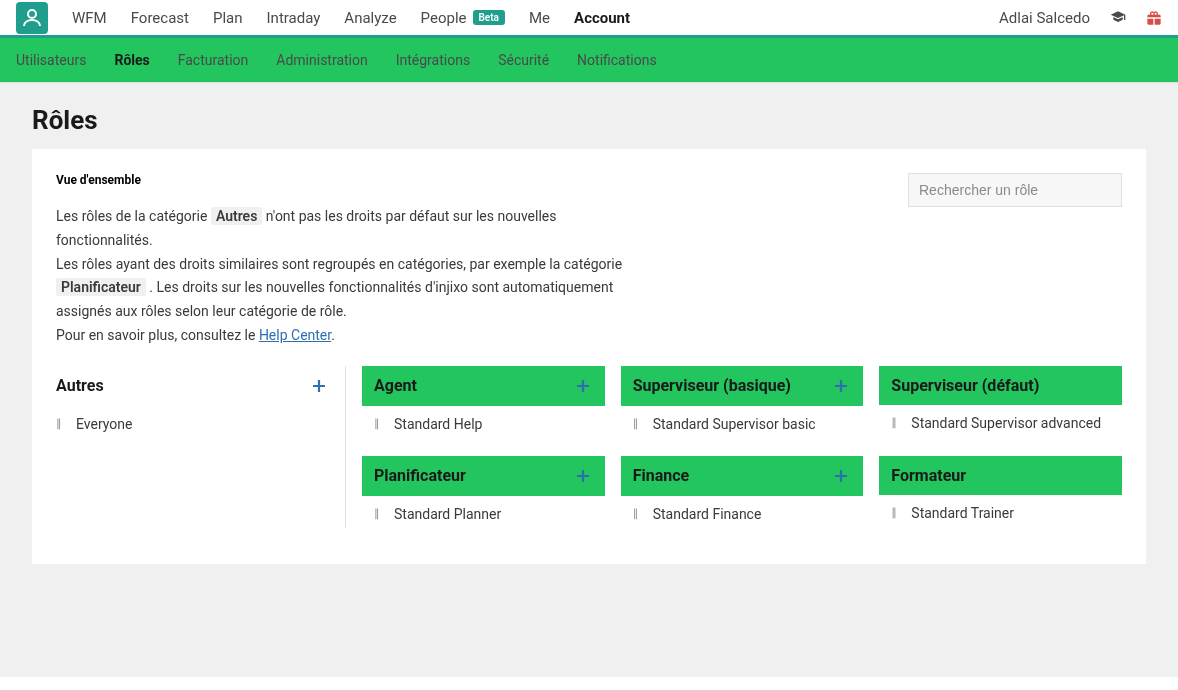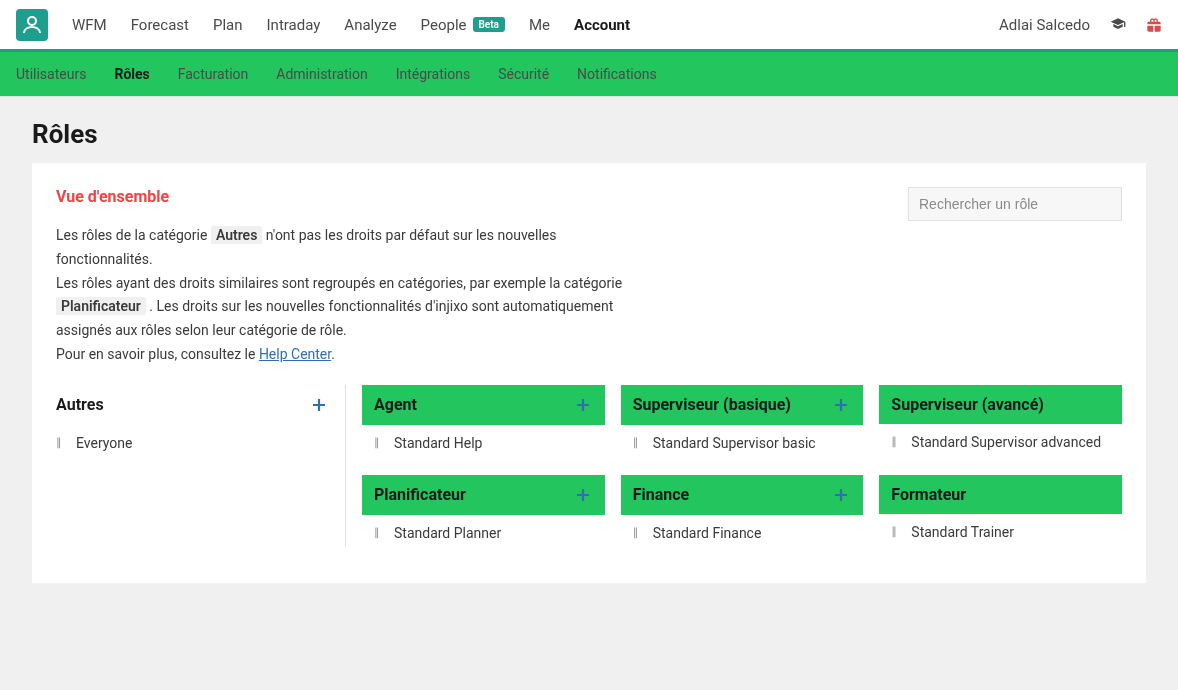--- a/index.html
+++ b/index.html
@@ -8,21 +8,21 @@
       font-size: 14px;
       color: #2e2e2e;
       background: #fff;
       width: 1178px;
     }
     
     
     .top-nav {
       display: flex;
       align-items: center;
-      height: 52px;
+      height: 38px;
       padding: 0 16px;
       border-bottom: 3px solid #1f9e8e;
       background: #fff;
     }
     .logo {
       width: 32px;
       height: 32px;
       background: #1f9e8e;
       border-radius: 4px;
       display: flex;
@@ -69,24 +69,24 @@
       font-weight: 700;
       padding: 22px 32px 14px;
       color: #1a1a1a;
     }
     .content-card {
       background: #fff;
       margin: 0 32px 32px;
       padding: 24px 24px 36px;
     }
     .card-title {
-      font-size: 16px;
+      font-size: 12px;
       font-weight: 700;
       margin-bottom: 18px;
-      color: #ef4444;
+      color: #000000;
     }
     .description-block {
       max-width: 600px;
       line-height: 1.7;
       color: #3a3a3a;
       font-size: 14px;
     }
     .highlight {
       background: #f0f0f0;
       padding: 1px 5px;
@@ -298,21 +298,21 @@
               </span>
           </div>
           <div class="role-item">
             <span class="drag-handle">∥</span>
             <span>Standard Supervisor basic</span>
           </div>
         </div>
 
         <div class="role-category">
           <div class="role-category-header">
-            <span>Superviseur (avancé)</span>
+            <span>Superviseur (défaut)</span>
           </div>
           <div class="role-item">
             <span class="drag-handle">∥</span>
             <span>Standard Supervisor advanced</span>
           </div>
         </div>
 
         <div class="role-category">
           <div class="role-category-header">
             <span>Planificateur</span>

